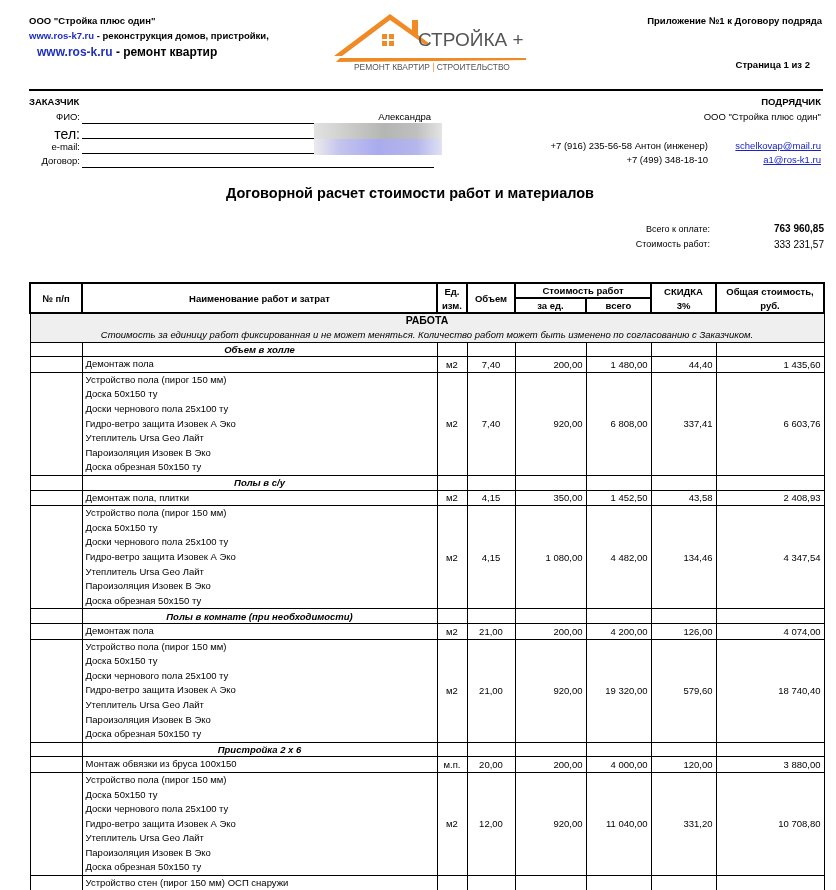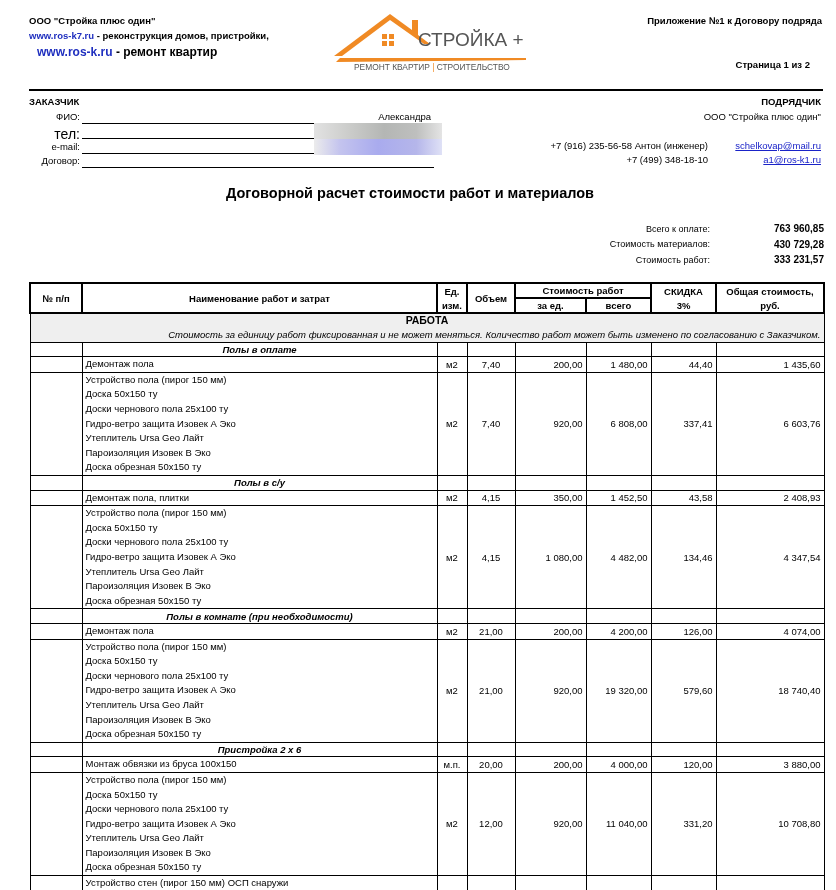--- a/index.html
+++ b/index.html
@@ -78,27 +78,23 @@
 <div class="abs right ulink" style="right:15px;top:140px;font-size:9.5px;">schelkovap@mail.ru</div>
 <div class="abs right ulink" style="right:15px;top:154px;font-size:9.5px;">a1@ros-k1.ru</div>
 
 <div class="abs bold" style="left:226px;top:185px;font-size:14.5px;">Договорной расчет стоимости работ и материалов</div>
 
 <div class="abs" style="left:560px;top:221px;width:264px;font-size:9px;">
   <div style="display:flex;height:15.5px;align-items:center;">
     <span style="width:150px;text-align:right;">Всего к оплате:</span>
     <span style="flex:1;text-align:right;font-weight:bold;font-size:10px;">763 960,85</span>
   </div>
-  <div style="display:flex;height:15.5px;align-items:center;">
-    <span style="width:150px;text-align:right;">Стоимость материалов:</span>
-    <span style="flex:1;text-align:right;font-weight:bold;font-size:10px;">430 729,28</span>
-  </div>
   <div style="display:flex;height:15.5px;align-items:center;gap:44px;">
     <span style="width:150px;text-align:right;">Стоимость работ:</span>
-    <span style="flex:1;text-align:right;font-weight:bold;font-size:10px;">333 231,57</span>
+    <span style="flex:1;text-align:right;font-weight:normal;font-size:10px;">333 231,57</span>
   </div>
 </div>
 
 <table class="grid">
   <colgroup>
     <col style="width:52px">
       <col style="width:355px">
       <col style="width:30px">
       <col style="width:48px">
     <col style="width:71px">
@@ -122,25 +118,25 @@
       <th>всего</th>
       <th style="border-top:none;">3%</th>
       <th style="border-top:none;">руб.</th>
     </tr>
   </thead>
   <tbody id="tbody">
     <tr>
       <td colspan="8" class="sec-title" style="border-bottom:none;">РАБОТА</td>
     </tr>
     <tr>
-      <td colspan="8" class="sec-note" style="border-top:none;text-align:right;">Стоимость за единицу работ фиксированная и не может меняться. Количество работ может быть изменено по согласованию с Заказчиком.</td>
+      <td colspan="8" class="sec-note" style="border-top:none;">Стоимость за единицу работ фиксированная и не может меняться. Количество работ может быть изменено по согласованию с Заказчиком.</td>
     </tr>
   <tr>
         <td></td>
-        <td class="grp">Полы в оплате</td>
+        <td class="grp">Объем в холле</td>
         <td></td>
         <td></td>
         <td></td>
         <td></td>
         <td></td>
         <td></td>
       </tr>
       <tr>
         <td></td>
         <td class="item-lines">

